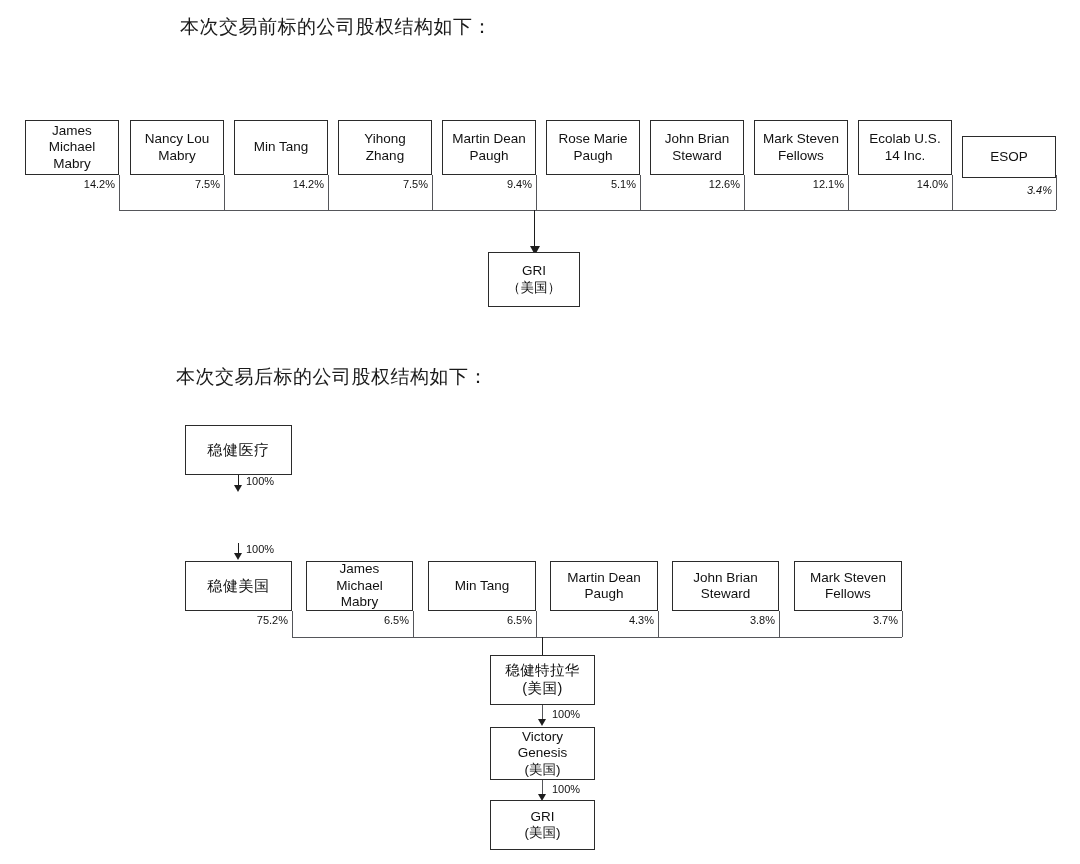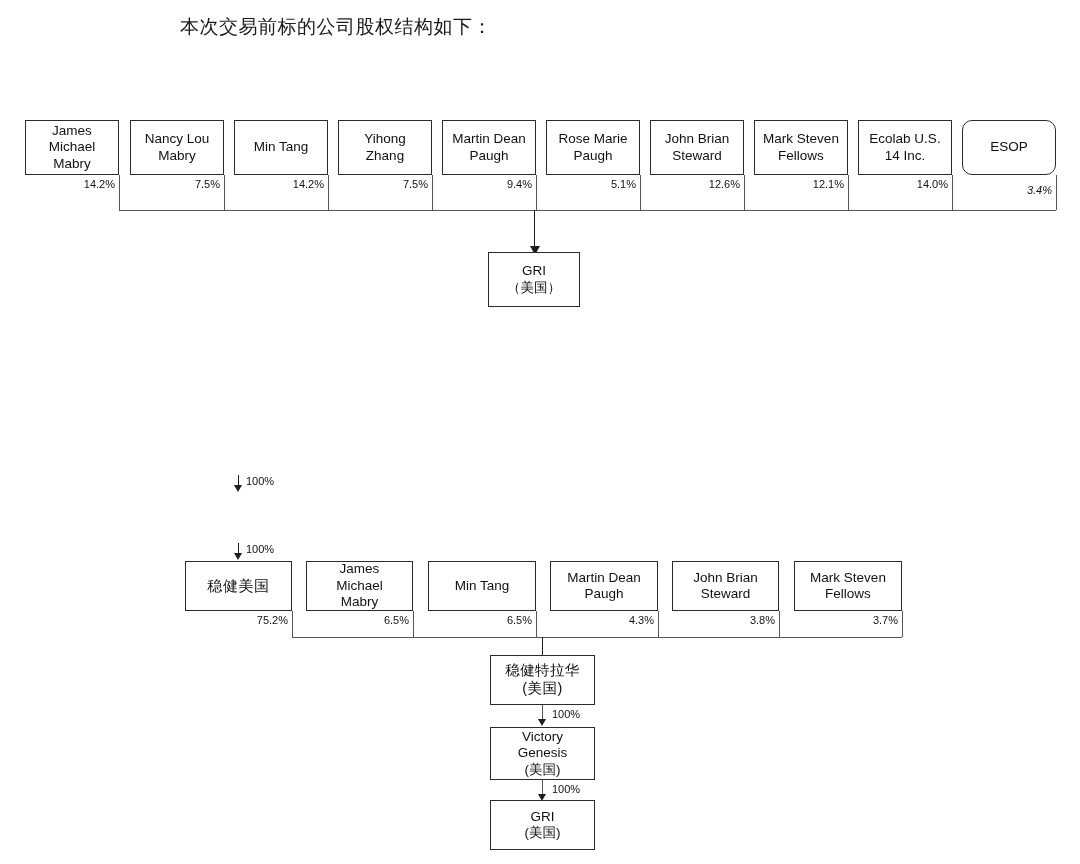--- a/index.html
+++ b/index.html
@@ -119,21 +119,21 @@
       </div>
       <div class="node " style="left: 650px; top: 120px; width: 94px; height: 55px;">
         <span class="txt">John Brian<br>Steward</span>
       </div>
       <div class="node " style="left: 754px; top: 120px; width: 94px; height: 55px;">
         <span class="txt">Mark Steven<br>Fellows</span>
       </div>
       <div class="node " style="left: 858px; top: 120px; width: 94px; height: 55px;">
         <span class="txt">Ecolab U.S.<br>14 Inc.</span>
       </div>
-      <div class="node " style="left: 962px; top: 120px; width: 94px; height: 55px; border-radius: 10px;">
+      <div class="node " style="left: 962px; top: 136px; width: 94px; height: 42px;">
         <span class="txt">ESOP</span>
       </div>
     </div>
   <div id="before-lines">
       <div class="vline " style="left: 119px; top: 175px; height: 35px;"></div>
       <div class="pct r" style="left: 45px; width: 70px; top: 178px;">14.2%</div>
       <div class="vline " style="left: 224px; top: 175px; height: 35px;"></div>
       <div class="pct r" style="left: 150px; width: 70px; top: 178px;">7.5%</div>
       <div class="vline " style="left: 328px; top: 175px; height: 35px;"></div>
       <div class="pct r" style="left: 254px; width: 70px; top: 178px;">14.2%</div>
@@ -156,21 +156,25 @@
       <div class="arrowhead" style="left: 529.5px; top: 246px;"></div>
     </div>
 
   <div class="node" id="before-target" style="left:488px; top:252px; width:92px; height:55px;">
     <span class="txt">
       <span>GRI</span><br>
       <span class="cn2">（美国）</span>
     </span>
   </div>
 
-
+  <div class="heading" id="heading-after">本次交易后标的公司股权结构如下：</div>
+
+  <div class="node cn" id="after-chain-0" style="left:185px; top:425px; width:107px; height:50px;">
+    <span class="txt">稳健医疗</span>
+  </div>
 
   <div class="vline dark" style="left:238px; top:475px; height:11px;"></div>
   <div class="arrowhead sm" style="left:234px; top:485px;"></div>
   <div class="pct" style="left:246px; top:475px;">100%</div>
 
   <div class="vline dark" style="left:238px; top:543px; height:11px;"></div>
   <div class="arrowhead sm" style="left:234px; top:553px;"></div>
   <div class="pct" style="left:246px; top:543px;">100%</div>
 
   <div id="after-boxes">

